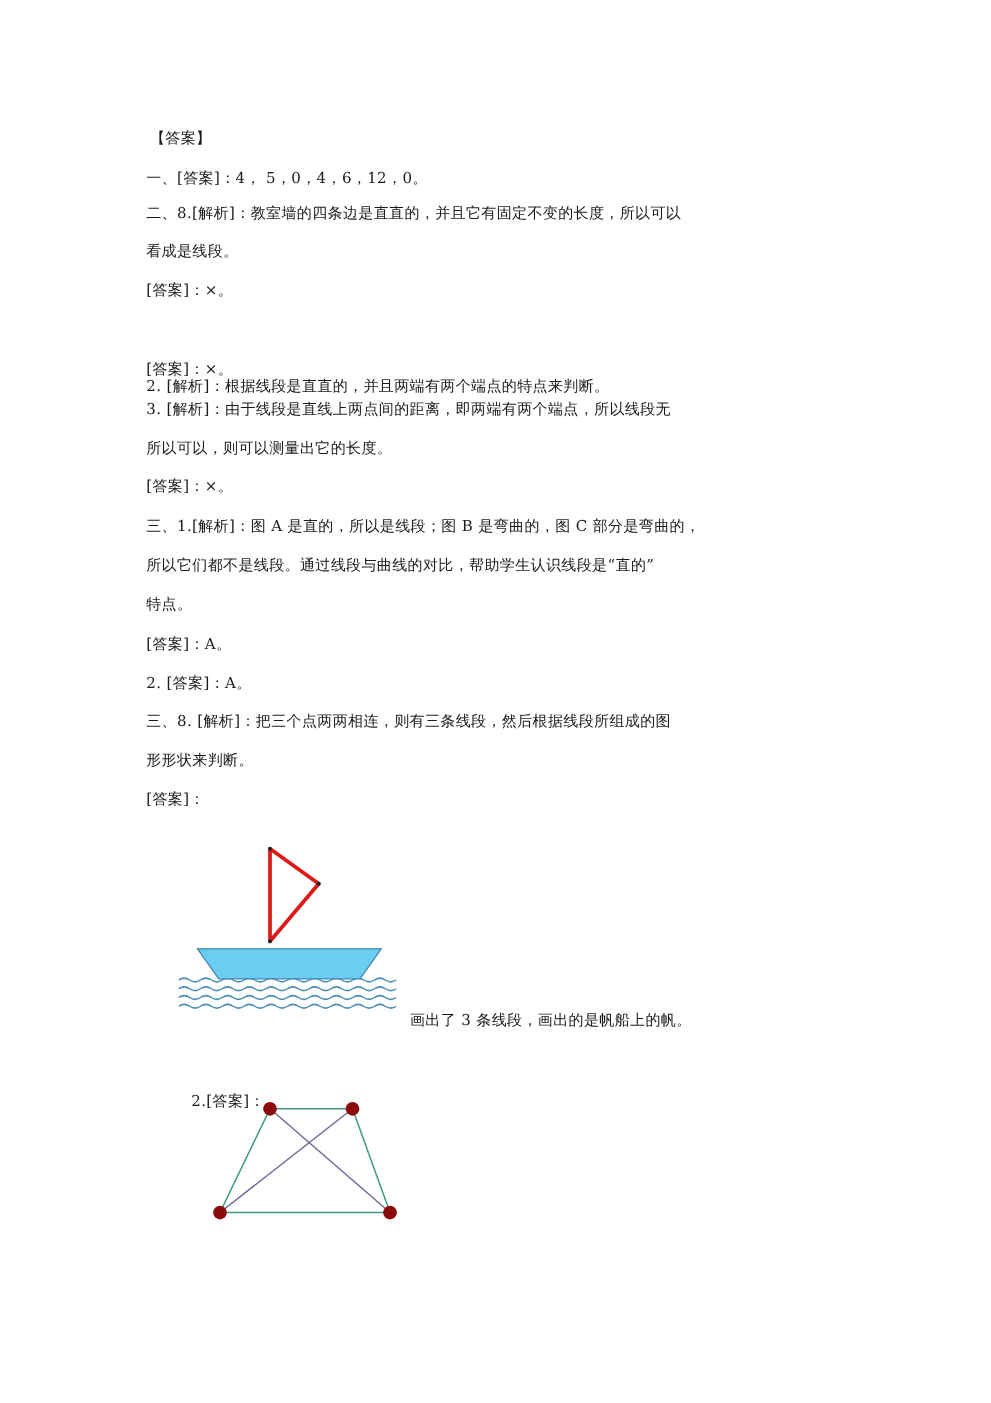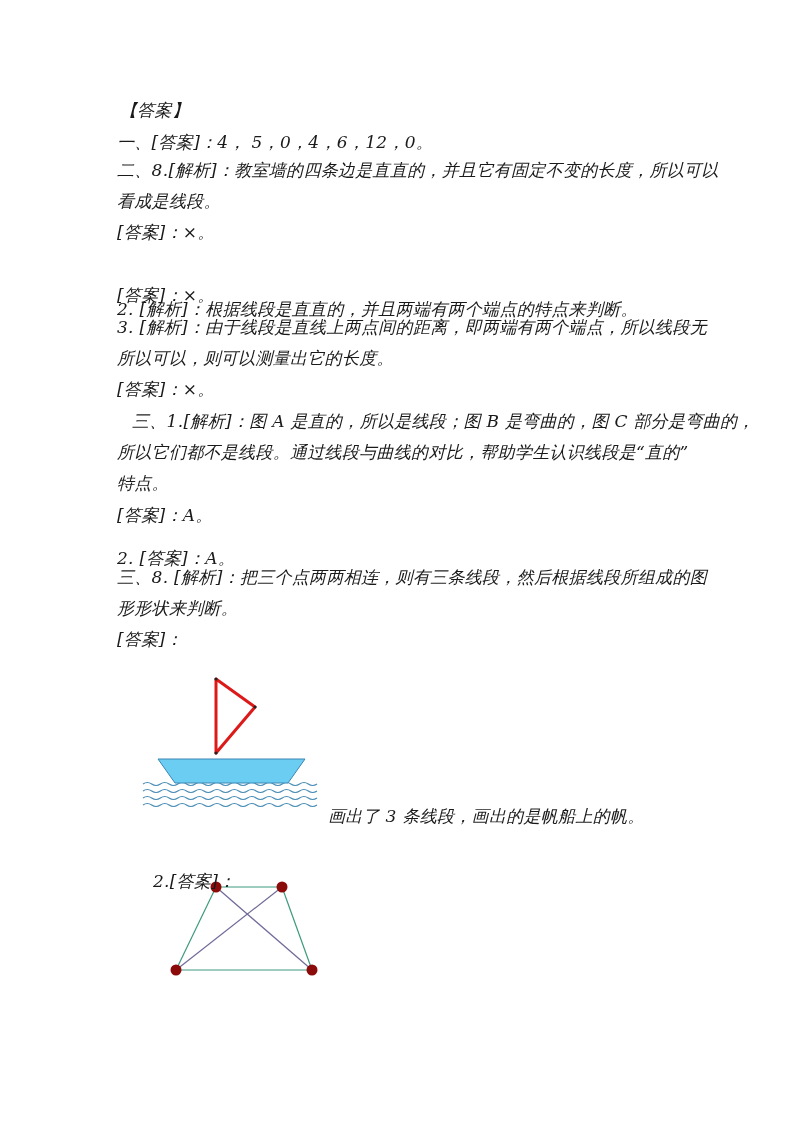--- a/index.html
+++ b/index.html
@@ -1,40 +1,40 @@
 <!DOCTYPE html>
 <html><head>
   <meta charset="utf-8">
   <style>
     html, body { margin: 0; padding: 0; background: #ffffff; }
     body { width: 793px; height: 1122px; position: relative; overflow: hidden;
       font-family: "DejaVu Serif", "Liberation Serif", serif; color: #1a1a1a; }
-    .line { position: absolute; left: 117px; font-size: 17px; line-height: 20px; white-space: nowrap; letter-spacing: 0.3px; font-style: italic; }
+    .line { position: absolute; left: 117px; font-size: 12px; line-height: 20px; white-space: nowrap; letter-spacing: 0.3px; }
     .figure { position: absolute; }
   </style>
 </head>
 <body>
 
 <div class="line" style="top:100px; left:120px;">【答案】</div>
 
 <div id="lines">
     <div class="line" style="top: 132px;">一、[答案]：4，  5，0，4，6，12，0。</div>
     <div class="line" style="top: 160px;">二、8.[解析]：教室墙的四条边是直直的，并且它有固定不变的长度，所以可以</div>
     <div class="line" style="top: 191px;">看成是线段。</div>
     <div class="line" style="top: 222px;">[答案]：×。</div>
     <div class="line" style="top: 254px; margin-top: 45px;">2. [解析]：根据线段是直直的，并且两端有两个端点的特点来判断。</div>
     <div class="line" style="top: 285px;">[答案]：×。</div>
     <div class="line" style="top: 317px;">3. [解析]：由于线段是直线上两点间的距离，即两端有两个端点，所以线段无</div>
     <div class="line" style="top: 348px;">所以可以，则可以测量出它的长度。</div>
     <div class="line" style="top: 379px;">[答案]：×。</div>
-    <div class="line" style="top: 411px; margin-left: 15px;">三、1.[解析]：图 A 是直的，所以是线段；图 B 是弯曲的，图 C 部分是弯曲的，</div>
+    <div class="line" style="top: 411px;">三、1.[解析]：图 A 是直的，所以是线段；图 B 是弯曲的，图 C 部分是弯曲的，</div>
     <div class="line" style="top: 442px;">所以它们都不是线段。通过线段与曲线的对比，帮助学生认识线段是“直的”</div>
     <div class="line" style="top: 473px;">特点。</div>
     <div class="line" style="top: 505px;">[答案]：A。</div>
-    <div class="line" style="top: 536px; margin-top: 12px;">2. [答案]：A。</div>
+    <div class="line" style="top: 536px;">2. [答案]：A。</div>
     <div class="line" style="top: 567px;">三、8. [解析]：把三个点两两相连，则有三条线段，然后根据线段所组成的图</div>
     <div class="line" style="top: 598px;">形形状来判断。</div>
     <div class="line" style="top: 629px;">[答案]：</div>
   </div>
 
 <svg class="figure" style="left:0; top:0;" width="793" height="1122" viewBox="0 0 793 1122">
   <g fill="none" stroke="#4a8db5" stroke-width="1.2">
     <path d="M143 784 q4.35 -3 8.7 0 t8.7 0 t8.7 0 t8.7 0 t8.7 0 t8.7 0 t8.7 0 t8.7 0 t8.7 0 t8.7 0 t8.7 0 t8.7 0 t8.7 0 t8.7 0 t8.7 0 t8.7 0 t8.7 0 t8.7 0 t8.7 0 t8.7 0"></path>
     <path d="M143 791 q4.35 -3 8.7 0 t8.7 0 t8.7 0 t8.7 0 t8.7 0 t8.7 0 t8.7 0 t8.7 0 t8.7 0 t8.7 0 t8.7 0 t8.7 0 t8.7 0 t8.7 0 t8.7 0 t8.7 0 t8.7 0 t8.7 0 t8.7 0 t8.7 0"></path>
     <path d="M143 798 q4.35 -3 8.7 0 t8.7 0 t8.7 0 t8.7 0 t8.7 0 t8.7 0 t8.7 0 t8.7 0 t8.7 0 t8.7 0 t8.7 0 t8.7 0 t8.7 0 t8.7 0 t8.7 0 t8.7 0 t8.7 0 t8.7 0 t8.7 0 t8.7 0"></path>

